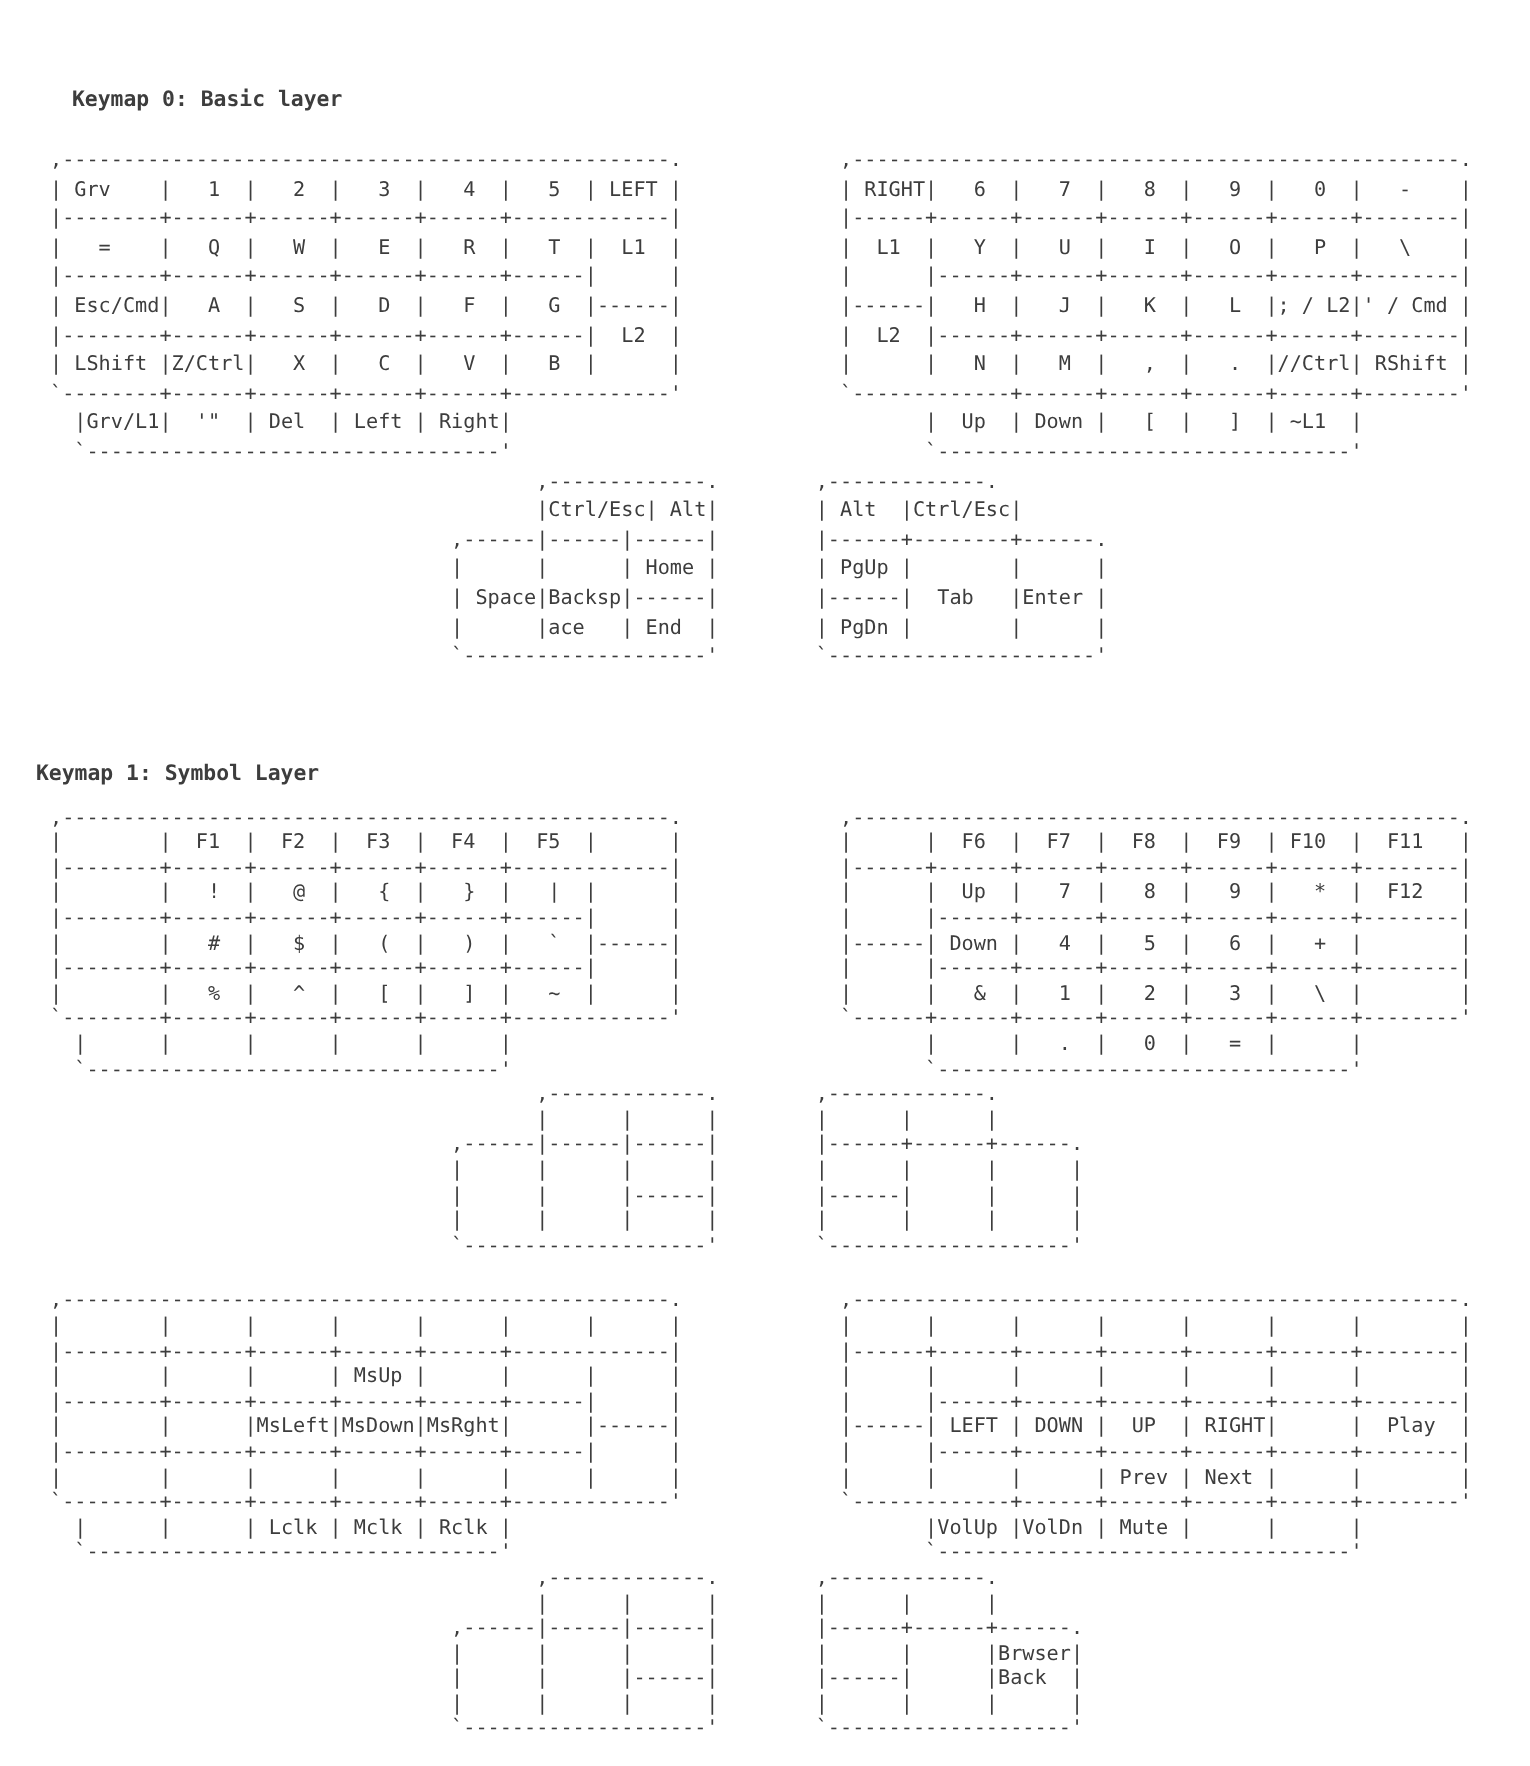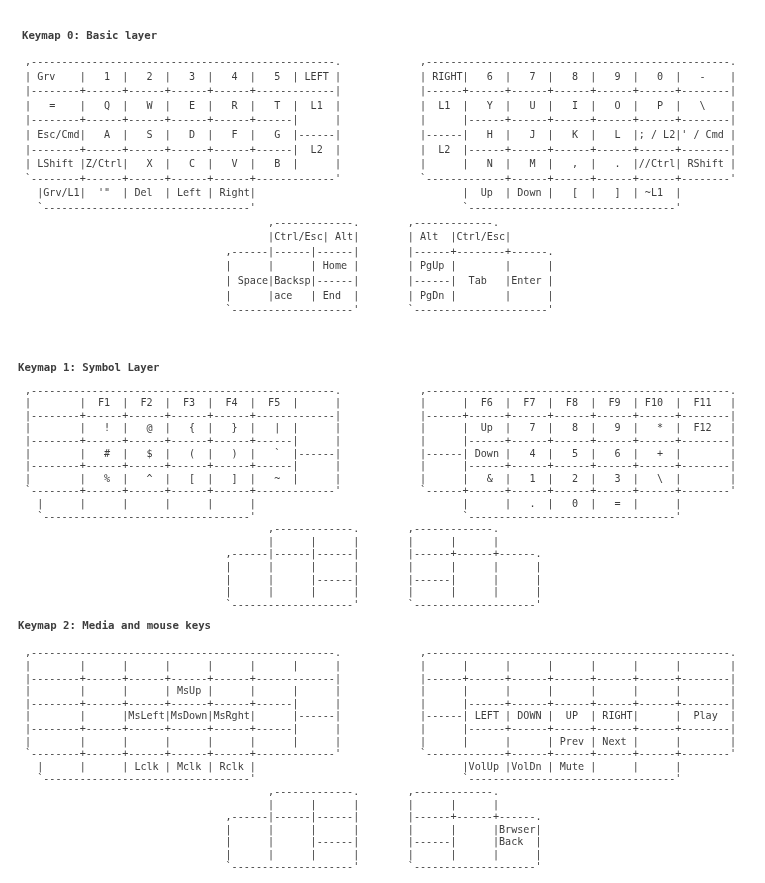--- a/index.html
+++ b/index.html
@@ -25,21 +25,21 @@
     letter-spacing: 0;
   }
   pre.km-art {
     margin: 0 0 0 7px;
     font-family: "DejaVu Sans Mono", "Liberation Mono", monospace;
     font-size: 10.1px;
     letter-spacing: 0;
     white-space: pre;
   }
   
-  #sec0 .km-title { margin: 4px; }
+  #sec0 .km-title { margin: 18px; }
   #art0 { margin-top: 13px; line-height: 14.6px; }
   #sec1 .km-title { margin-top: 43px; }
   #art1 { margin-top: 11px; line-height: 12.6px; }
   #sec2 .km-title { margin-top: 8px; }
   #art2 { margin-top: 15px; line-height: 12.6px; }
 </style>
 </head>
 <body>
 
 <div class="page" style="background: rgb(255, 255, 255); color: rgb(61, 61, 61);">
@@ -82,21 +82,20 @@
                                         ,-------------.        ,-------------.
                                         |      |      |        |      |      |
                                  ,------|------|------|        |------+------+------.
                                  |      |      |      |        |      |      |      |
                                  |      |      |------|        |------|      |      |
                                  |      |      |      |        |      |      |      |
                                  `--------------------'        `--------------------'</pre>
   </section>
 
   <section id="sec2">
-    <div class="km-title">Keymap 2: Media and mouse keys</div>
     <pre id="art2" class="km-art">,--------------------------------------------------.             ,--------------------------------------------------.
 |        |      |      |      |      |      |      |             |      |      |      |      |      |      |        |
 |--------+------+------+------+------+-------------|             |------+------+------+------+------+------+--------|
 |        |      |      | MsUp |      |      |      |             |      |      |      |      |      |      |        |
 |--------+------+------+------+------+------|      |             |      |------+------+------+------+------+--------|
 |        |      |MsLeft|MsDown|MsRght|      |------|             |------| LEFT | DOWN |  UP  | RIGHT|      |  Play  |
 |--------+------+------+------+------+------|      |             |      |------+------+------+------+------+--------|
 |        |      |      |      |      |      |      |             |      |      |      | Prev | Next |      |        |
 `--------+------+------+------+------+-------------'             `-------------+------+------+------+------+--------'
   |      |      | Lclk | Mclk | Rclk |                                  |VolUp |VolDn | Mute |      |      |

